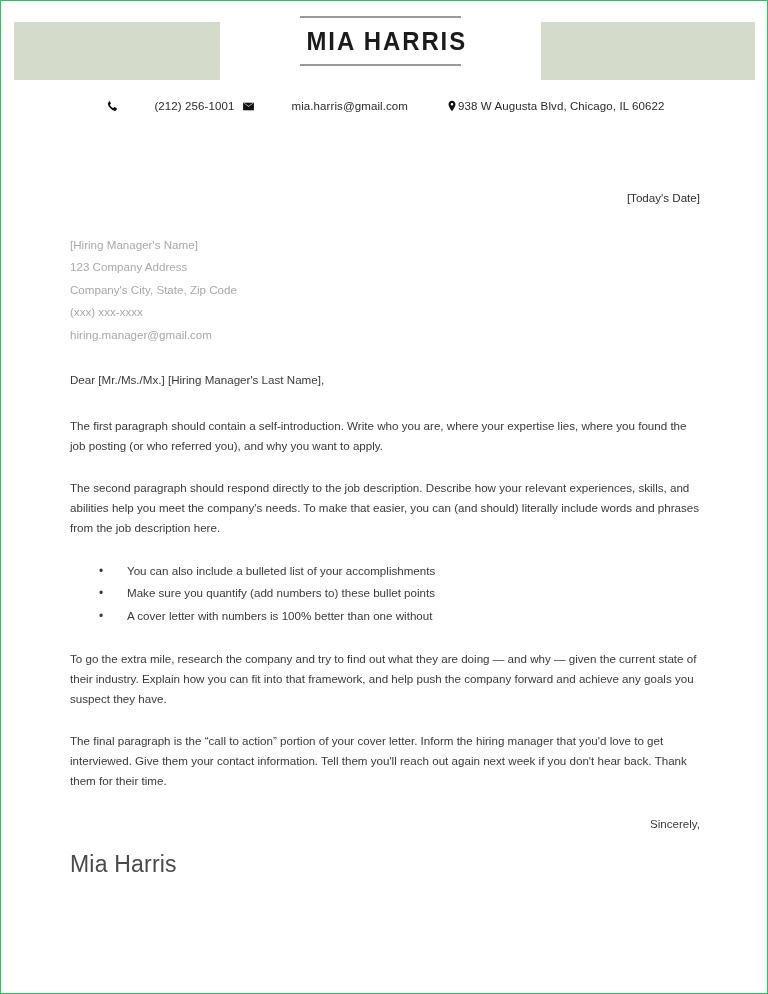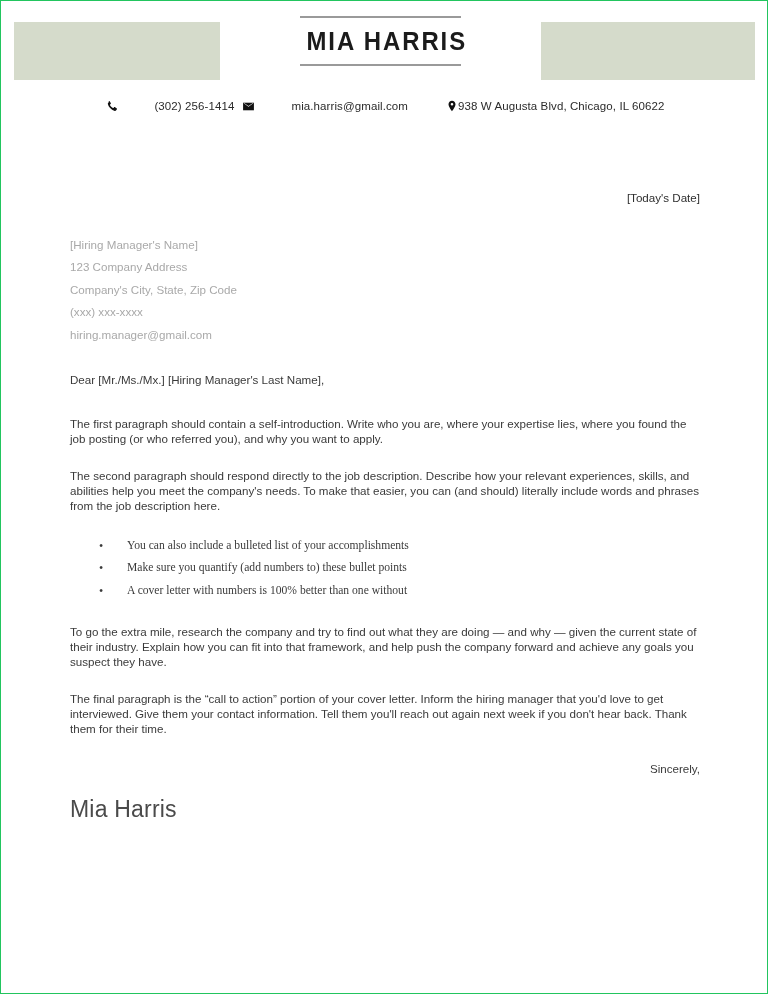--- a/index.html
+++ b/index.html
@@ -109,32 +109,31 @@
     margin-bottom: 23px;
   }
   .recipient div { line-height: 22.5px; }
   .salutation {
     color: #3a3a3a;
     margin-bottom: 24px;
   }
   p.para {
     margin: 0 0 22px 0;
     color: #3a3a3a;
-    line-height: 15px;
+    line-height: 20px;
   }
   ul.bullets {
     margin: 0 0 22px 0;
     padding: 0 0 0 57px;
     list-style: none;
   }
   ul.bullets li {
     position: relative;
     line-height: 22.5px;
     color: #3a3a3a;
-    font-family: Liberation Serif, serif;
   }
   ul.bullets li::before {
     content: "\2022";
     position: absolute;
     left: -28px;
     top: 0;
     color: #3a3a3a;
     font-size: 12px;
   }
   .closing {
@@ -168,21 +167,21 @@
 
   <div class="contact-row">
 
     <div class="contact-item">
       <span class="ico">
         <svg width="13" height="13" viewBox="0 0 24 24" aria-hidden="true">
           <path fill="currentColor" d="M6.6 2.2c.7-.5 1.7-.3 2.2.4l1.9 2.8c.4.6.3 1.5-.3 2l-1 .8c-.3.2-.4.6-.2 1 .5 1.1 1.3 2.3 2.3 3.3 1 1 2.2 1.8 3.3 2.3.4.2.8 0 1-.2l.8-1c.5-.6 1.4-.7 2-.3l2.8 1.9c.7.5.9 1.5.4 2.2l-1.2 1.7c-.6.8-1.6 1.2-2.6 1-2.6-.5-5.5-2.2-8-4.7-2.5-2.5-4.2-5.4-4.7-8-.2-1 .2-2 1-2.6l1.3-.9z"></path>
         </svg>
       </span>
       <span class="gap-a"></span>
-      <span class="contact-text">(302) 256-1414</span>
+      <span class="contact-text">(212) 256-1001</span>
     </div>
 
     <span class="gap-b"></span>
 
     <div class="contact-item">
       <span class="ico">
         <svg width="13" height="13" viewBox="0 0 24 24" aria-hidden="true">
           <path fill="currentColor" d="M2 5h20v14H2z"></path>
           <path fill="#ffffff" d="M3.2 6.2 12 12.6l8.8-6.4-.6-.6L12 11.2 3.8 5.6z"></path>
         </svg>

